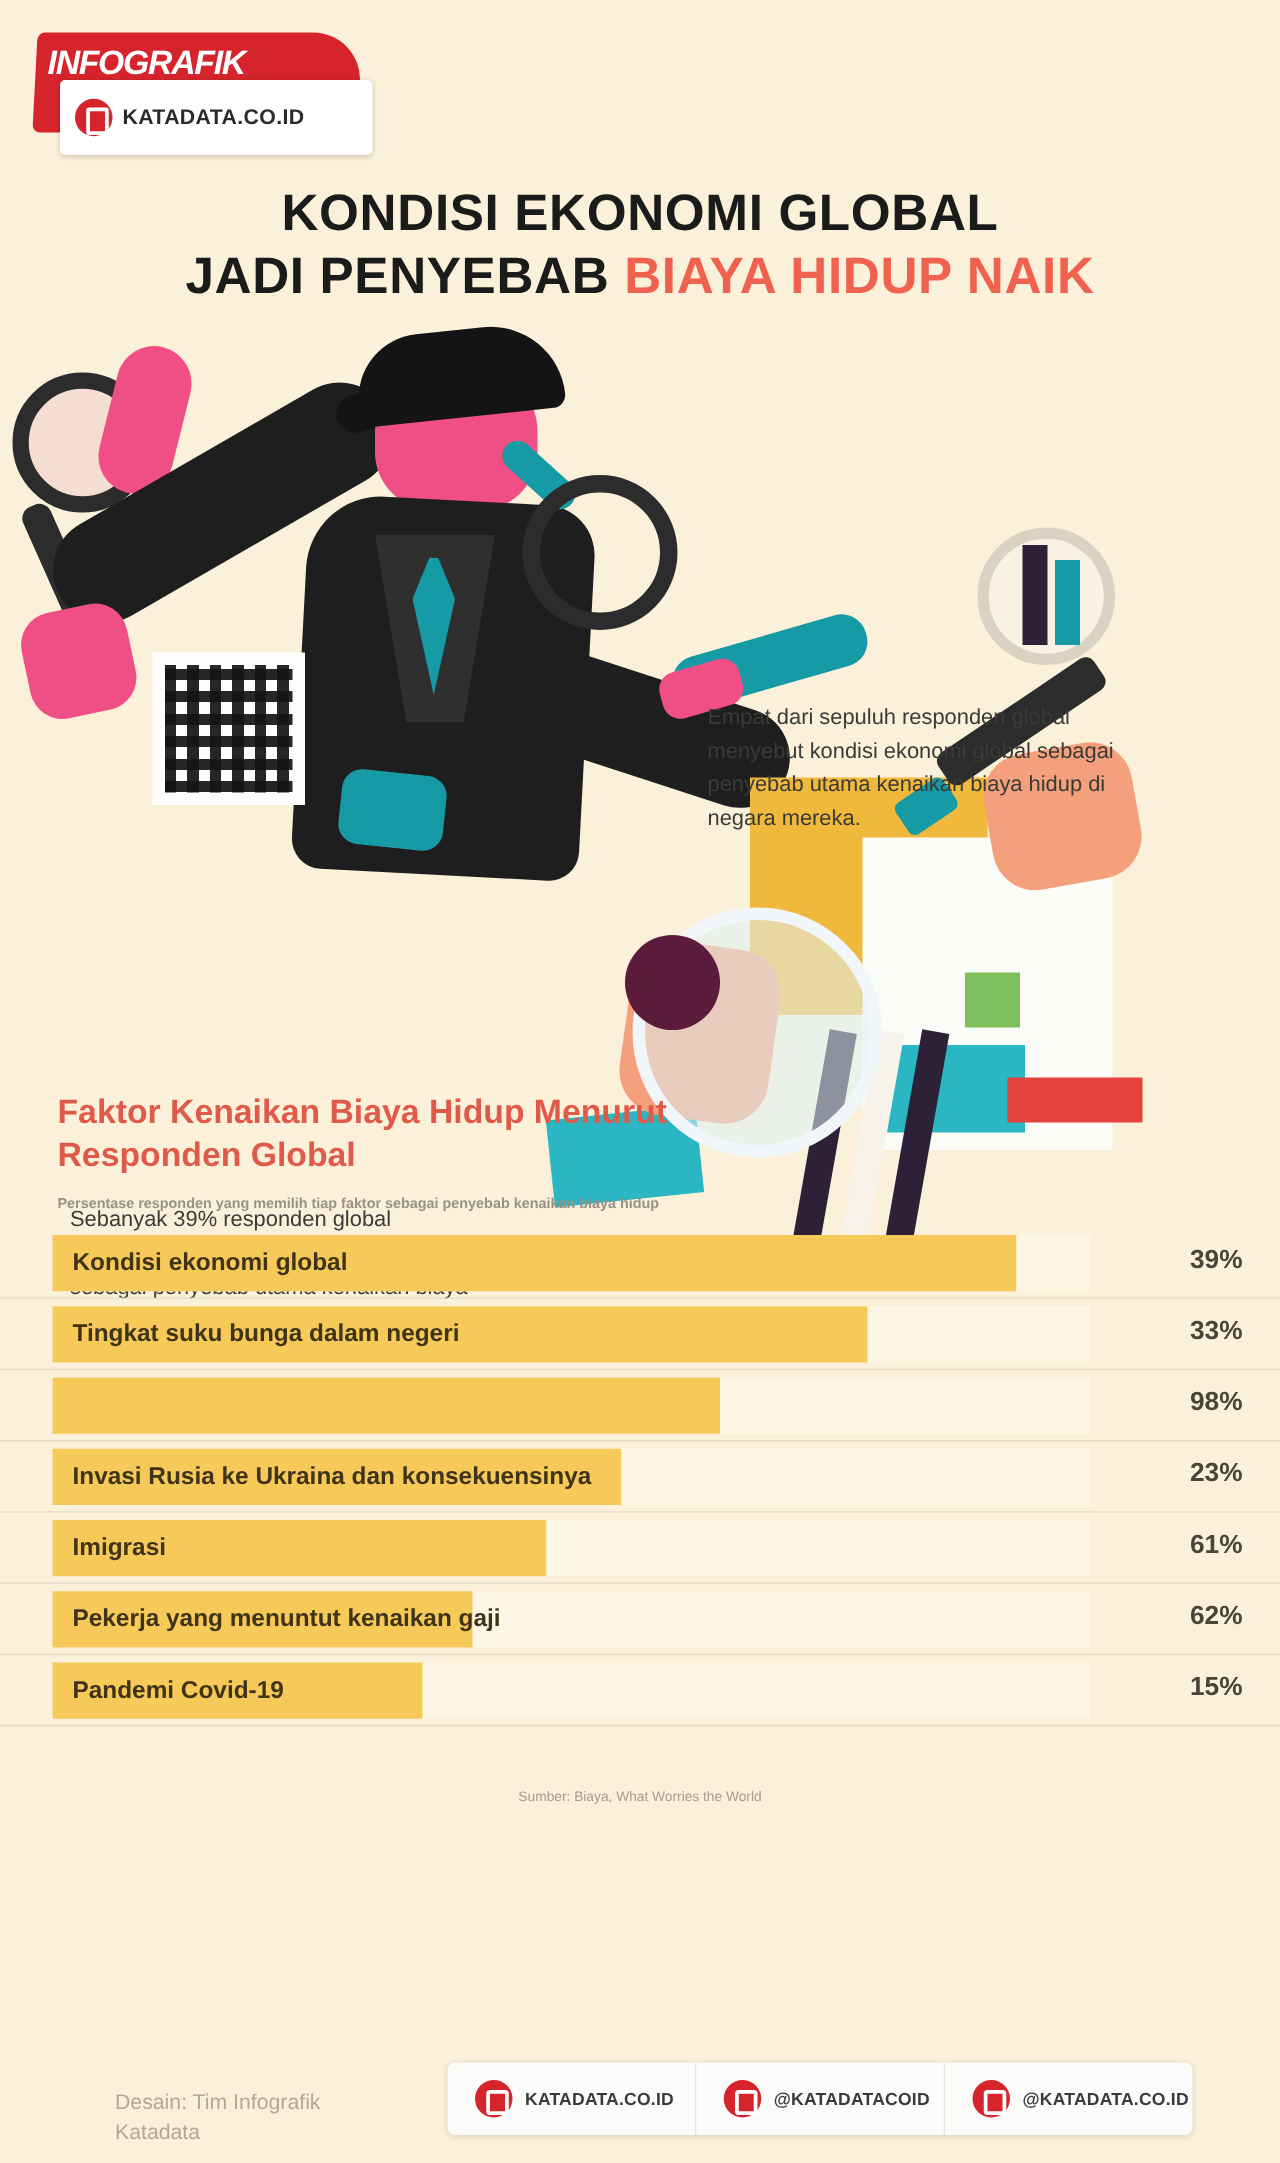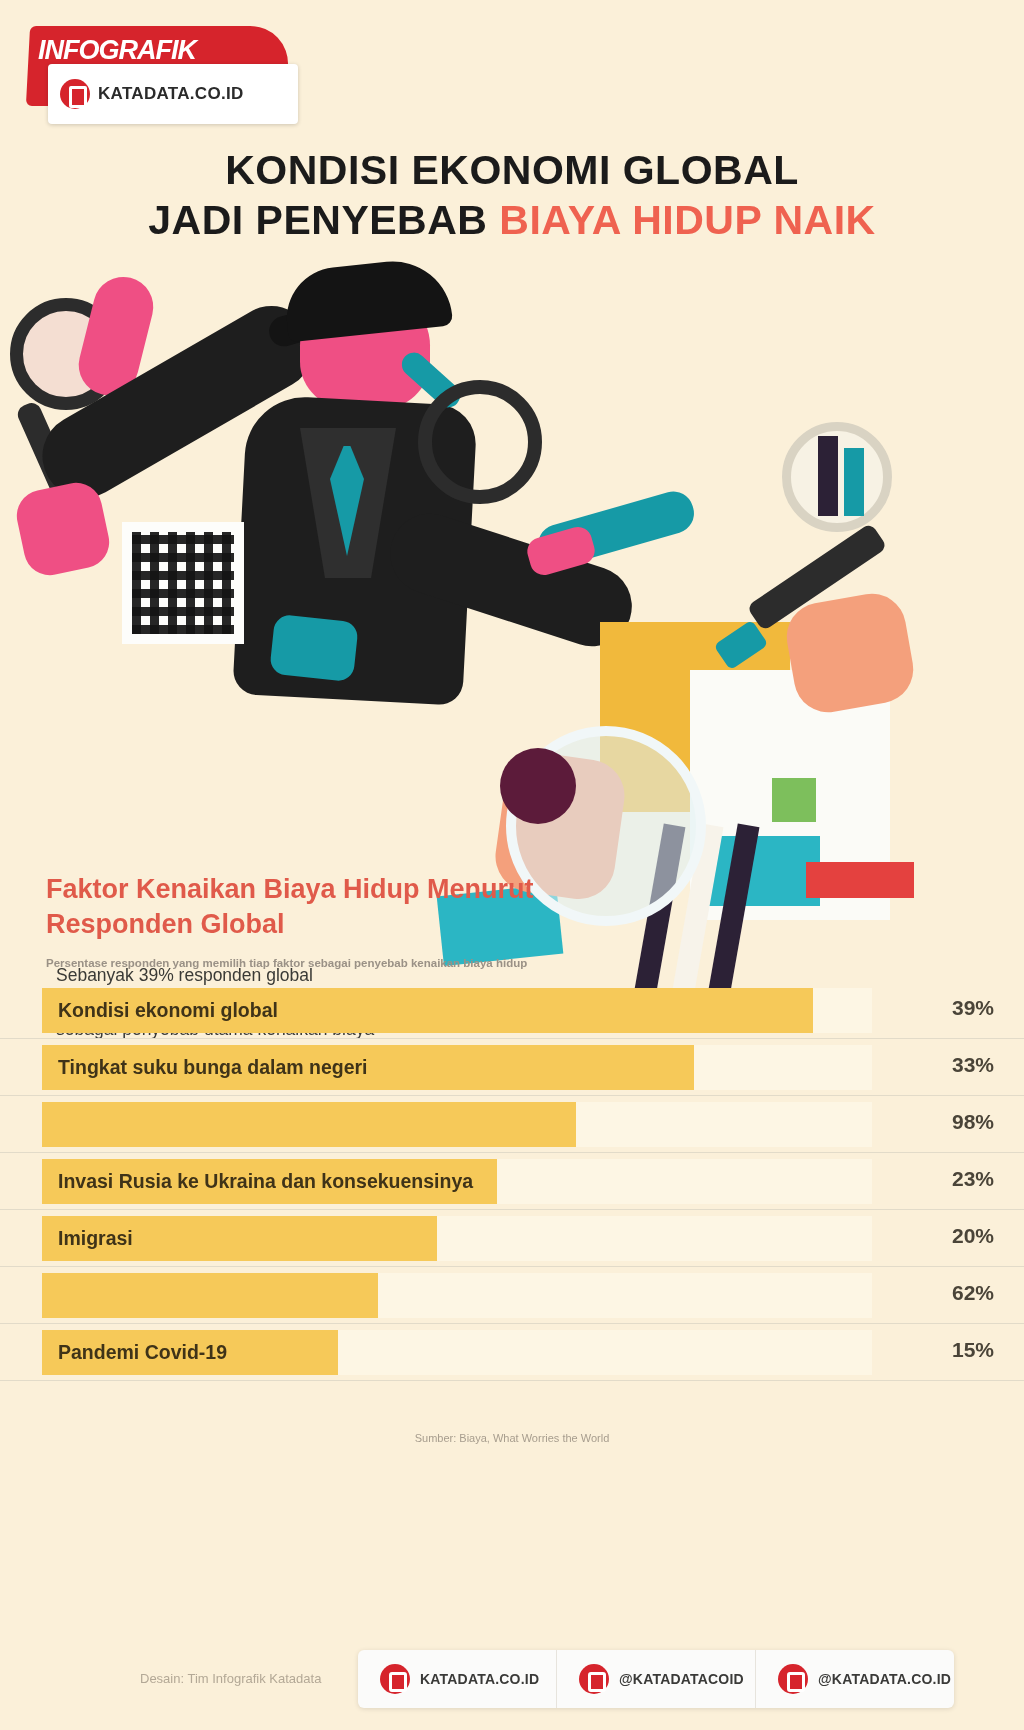--- a/index.html
+++ b/index.html
@@ -154,21 +154,21 @@
   }
   .chart-src {
     position:absolute; left:0; top:560px; width:1024px; text-align:center;
     font-size:11px; color:#a79d8e;
   }
 
   
   .footer { position:absolute; left:0; bottom:0; width:1024px; height:98px; }
   .foot-credit {
     position:absolute; left:92px; top:38px; width:230px;
-    font-size:13px; color:#b3a896; line-height:1.4;margin-left:48px;
+    font-size:17px; color:#b3a896; line-height:1.4;
   }
   .social-bar {
     position:absolute; left:358px; top:18px; width:596px; height:58px;
     background:#fbfbfa; border-radius:6px;
     box-shadow:0 1px 5px rgba(0,0,0,.12);
     display:flex; align-items:center;
   }
   .social-item {
     flex:1; display:flex; align-items:center; gap:10px;
     padding-left:22px; height:100%;
@@ -247,20 +247,21 @@
     <div class="blob r-hand"></div>
 
     <div class="blob b-teal2"></div>
     <div class="blob b-strip1"></div>
     <div class="blob b-strip2"></div>
     <div class="blob b-strip3"></div>
     <div class="blob b-hand"></div>
     <div class="blob b-mag"></div>
     <div class="blob b-knob"></div>
 
+    <div class="callout callout-r">Empat dari sepuluh responden global menyebut kondisi ekonomi global sebagai penyebab utama kenaikan biaya hidup di negara mereka.</div>
     <div class="callout callout-l">Sebanyak 39% responden global menyebutkan kondisi ekonomi global sebagai penyebab utama kenaikan biaya hidup.</div>
   </div>
 
   <div class="chart">
     <div class="chart-title">Faktor Kenaikan Biaya Hidup Menurut Responden Global</div>
     <div class="chart-sub">Persentase responden yang memilih tiap faktor sebagai penyebab kenaikan biaya hidup</div>
     <div class="rows" id="chart-rows">
         <div class="row">
           <div class="track" style="background: rgb(253, 246, 228);"></div>
           <div class="bar" style="background: rgb(246, 201, 89); width: 771px;"></div>
@@ -281,25 +282,26 @@
         <div class="row">
           <div class="track" style="background: rgb(253, 246, 228);"></div>
           <div class="bar" style="background: rgb(246, 201, 89); width: 455px;"></div>
           <div class="bar-label">Invasi Rusia ke Ukraina dan konsekuensinya</div>
           <div class="bar-pct">23%</div>
         </div>
         <div class="row">
           <div class="track" style="background: rgb(253, 246, 228);"></div>
           <div class="bar" style="background: rgb(246, 201, 89); width: 395px;"></div>
           <div class="bar-label">Imigrasi</div>
-          <div class="bar-pct">20%</div>
+          <div class="bar-pct">61%</div>
         </div>
         <div class="row">
           <div class="track" style="background: rgb(253, 246, 228);"></div>
           <div class="bar" style="background: rgb(246, 201, 89); width: 336px;"></div>
+          <div class="bar-label">Pekerja yang menuntut kenaikan gaji</div>
           <div class="bar-pct">62%</div>
         </div>
         <div class="row">
           <div class="track" style="background: rgb(253, 246, 228);"></div>
           <div class="bar" style="background: rgb(246, 201, 89); width: 296px;"></div>
           <div class="bar-label">Pandemi Covid-19</div>
           <div class="bar-pct">15%</div>
         </div>
       </div>
     <div class="chart-src">Sumber: Biaya, What Worries the World</div>

